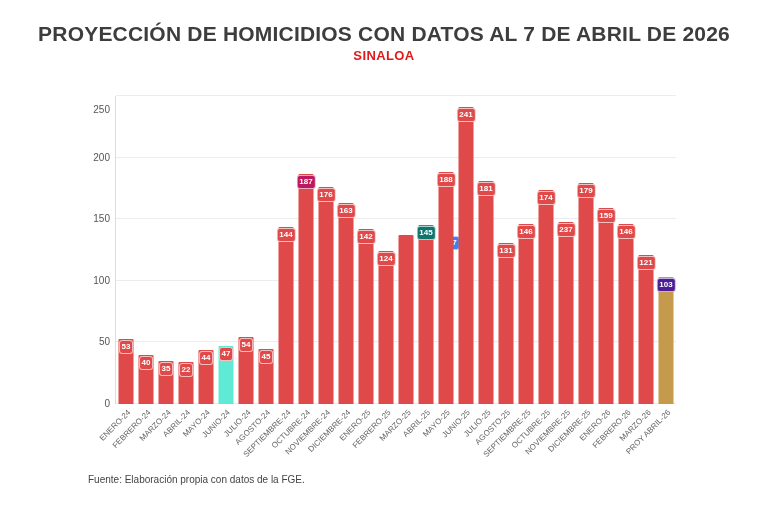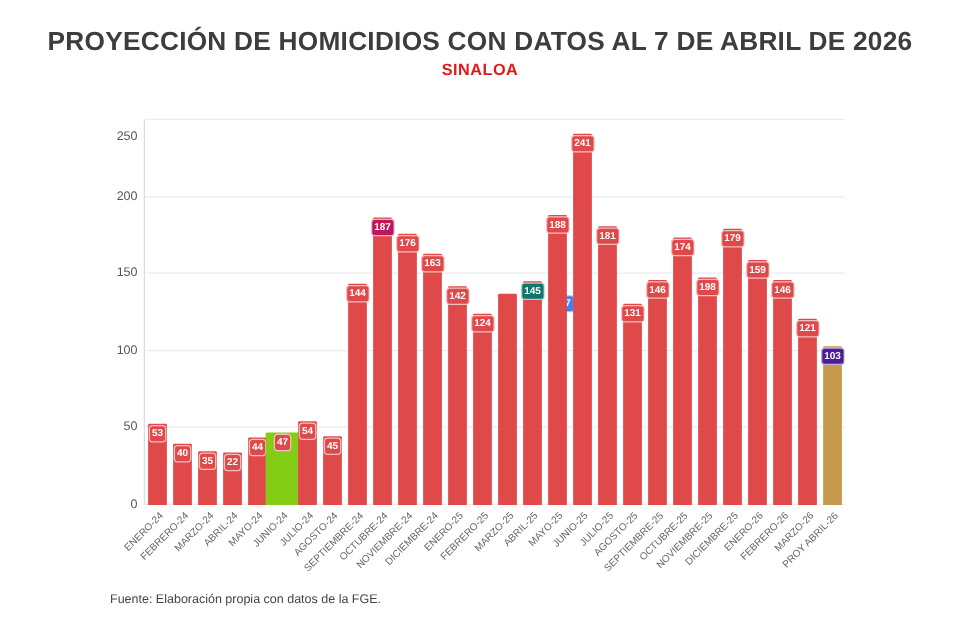--- a/index.html
+++ b/index.html
@@ -99,21 +99,21 @@
           <div class="bar" style="height: 41.888px; background: rgb(224, 73, 73);">
             <div class="badge" style="background: rgb(224, 73, 73);">22</div>
           </div>
         </div>
         <div class="slot">
           <div class="bar" style="height: 54.208px; background: rgb(224, 73, 73);">
             <div class="badge" style="background: rgb(224, 73, 73);">44</div>
           </div>
         </div>
         <div class="slot">
-          <div class="bar" style="height: 57.904px; background: #84cc16; padding-left: 12px;">
+          <div class="bar" style="height: 57.904px; background: #5eead4;">
             <div class="badge" style="background: rgb(224, 73, 73);">47</div>
           </div>
         </div>
         <div class="slot">
           <div class="bar" style="height: 66.528px; background: rgb(224, 73, 73);">
             <div class="badge" style="background: rgb(224, 73, 73);">54</div>
           </div>
         </div>
         <div class="slot">
           <div class="bar" style="height: 55.44px; background: rgb(224, 73, 73);">
@@ -185,21 +185,21 @@
             <div class="badge" style="background: rgb(224, 73, 73);">146</div>
           </div>
         </div>
         <div class="slot">
           <div class="bar" style="height: 214.368px; background: rgb(224, 73, 73);">
             <div class="badge" style="background: rgb(224, 73, 73);">174</div>
           </div>
         </div>
         <div class="slot">
           <div class="bar" style="height: 182.336px; background: rgb(224, 73, 73);">
-            <div class="badge" style="background: rgb(224, 73, 73);">198</div>
+            <div class="badge" style="background: rgb(224, 73, 73);">237</div>
           </div>
         </div>
         <div class="slot">
           <div class="bar" style="height: 220.528px; background: rgb(224, 73, 73);">
             <div class="badge" style="background: rgb(224, 73, 73);">179</div>
           </div>
         </div>
         <div class="slot">
           <div class="bar" style="height: 195.888px; background: rgb(224, 73, 73);">
             <div class="badge" style="background: rgb(224, 73, 73);">159</div>

